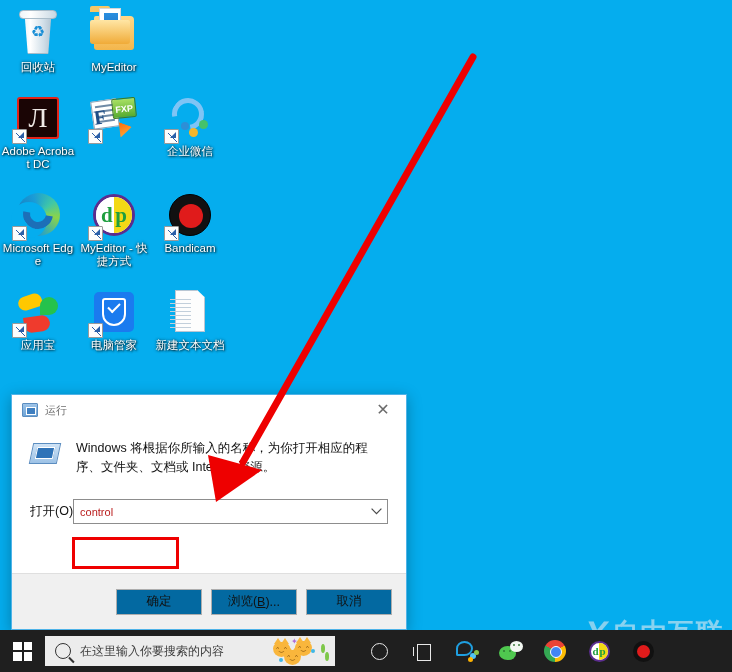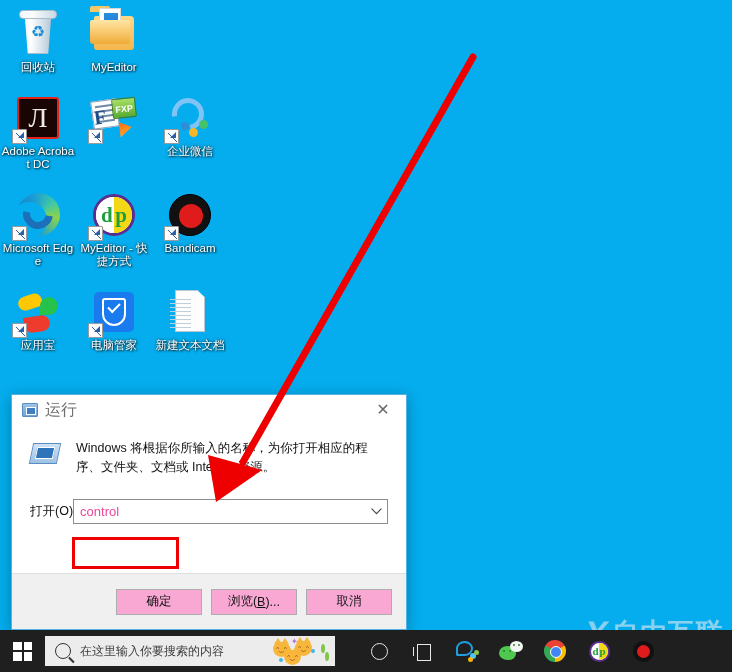--- a/index.html
+++ b/index.html
@@ -249,21 +249,21 @@
     width: 16px; height: 14px; margin-right: 7px;
     position: relative;
     background: linear-gradient(to bottom,#9ec4e8,#6ea4d6);
     border: 1px solid #5b8dc0; border-radius: 1px;
   }
   .dlg-title-icon:after {
     content:""; position:absolute; left:3px; top:3px; width:8px; height:6px;
     border:1px solid #ffffff; background:#3f7fc0;
   }
   .dlg-title-text {
-    font-size: 16px; color: #6f6f6f;
+    font-size: 11px; color: #6f6f6f;
   }
   .dlg-close {
     margin-left: auto;
     width: 46px; height: 30px;
     display:flex; align-items:center; justify-content:center;
     color:#6b6b6b; font-size:16px; line-height:1;
     font-family:"Liberation Sans", sans-serif;
   }
   .dlg-body { padding: 14px 18px 0 18px; position: relative; }
   .dlg-desc-row { display: flex; align-items: flex-start; }
@@ -298,22 +298,22 @@
     height: 25px;
     border: 1px solid #8d8d8d;
     background: #ffffff;
     display: flex; align-items: center;
   }
   .combo-input {
     border: 0; outline: 0;
     flex: 1;
     height: 23px;
     padding: 0 6px;
-    font-size: 13px;
-    color: #ec4899;
+    font-size: 11px;
+    color: #b91c1c;
     background: transparent;
     font-family: "Liberation Sans", "DejaVu Sans", sans-serif;
   }
   .combo-arrow {
     width: 22px; height: 23px;
     display:flex; align-items:center; justify-content:center;
     color:#4a4a4a; font-size:11px;
   }
   .red-box {
     position: absolute;
@@ -326,21 +326,21 @@
     position: absolute; left: 0; bottom: 0;
     width: 100%; height: 56px;
     background: #f0f0f0;
     border-top: 1px solid #dfdfdf;
     display: flex; align-items: center; justify-content: flex-end;
     padding-right: 14px;
   }
   .dlg-btn {
     width: 86px; height: 26px;
     margin-left: 9px;
-    background: #f9a8d4;
+    background: #0369a1;
     border: 1px solid #adadad;
     font-size: 12.5px; color: #111;
     font-family: "Liberation Sans", "DejaVu Sans", sans-serif;
     display:flex; align-items:center; justify-content:center;
   }
   .dlg-btn u { text-decoration: underline; }
 
   
   #watermark {
     position: absolute;

